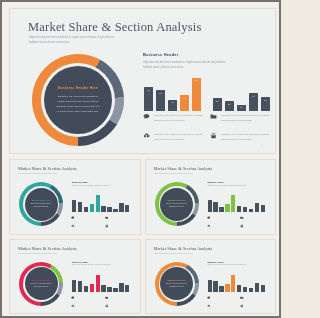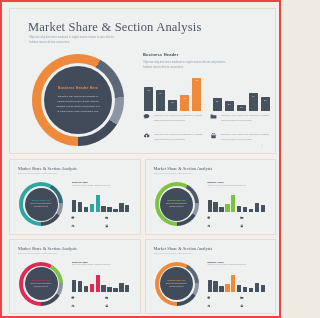--- a/index.html
+++ b/index.html
@@ -5,21 +5,21 @@
   * { box-sizing: border-box; margin:0; padding:0; }
   html,body { width:281px; height:318px; }
   body {
     font-family: "Liberation Sans", sans-serif;
     background:#efeae2;
     position:relative;
     overflow:hidden;
   }
   .page-frame{
     position:absolute; inset:0;
-    border:2px solid #ef4444;
+    border:2px solid #737373;
     background:#f3f0eb;
   }
   
   .main-slide{
     position:absolute; left:7px; top:6px; width:267px; height:146px;
     background:#eef1f0;
     border:1px solid #e0dcd4;
   }
   .slide-title{
     position:absolute; left:18px; top:11px;

